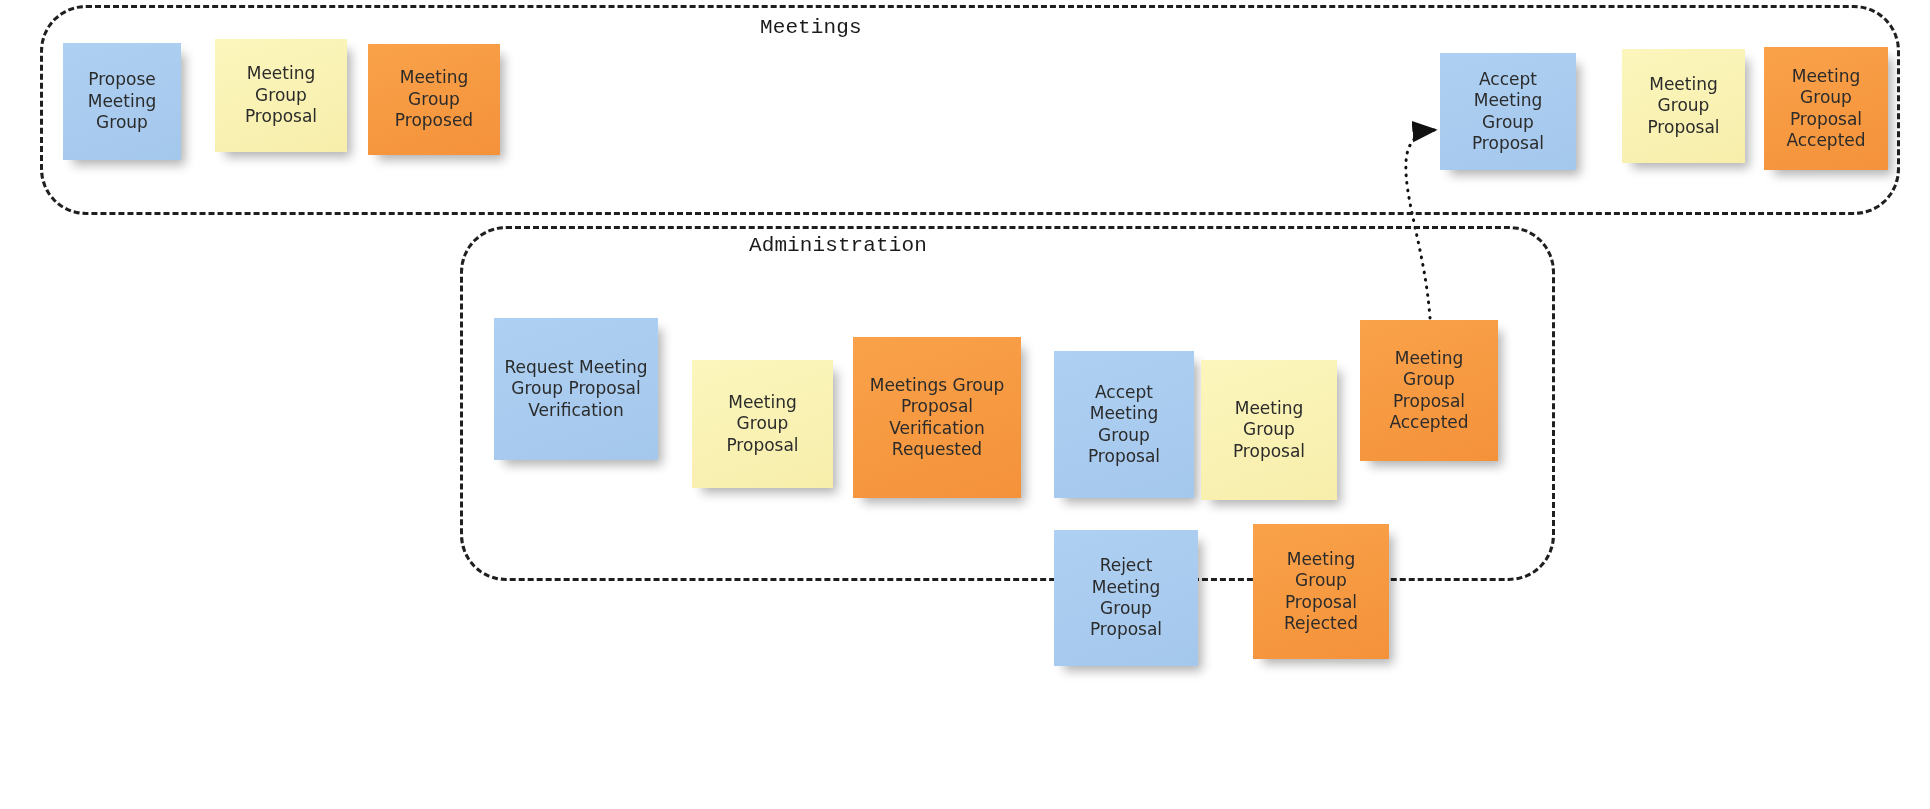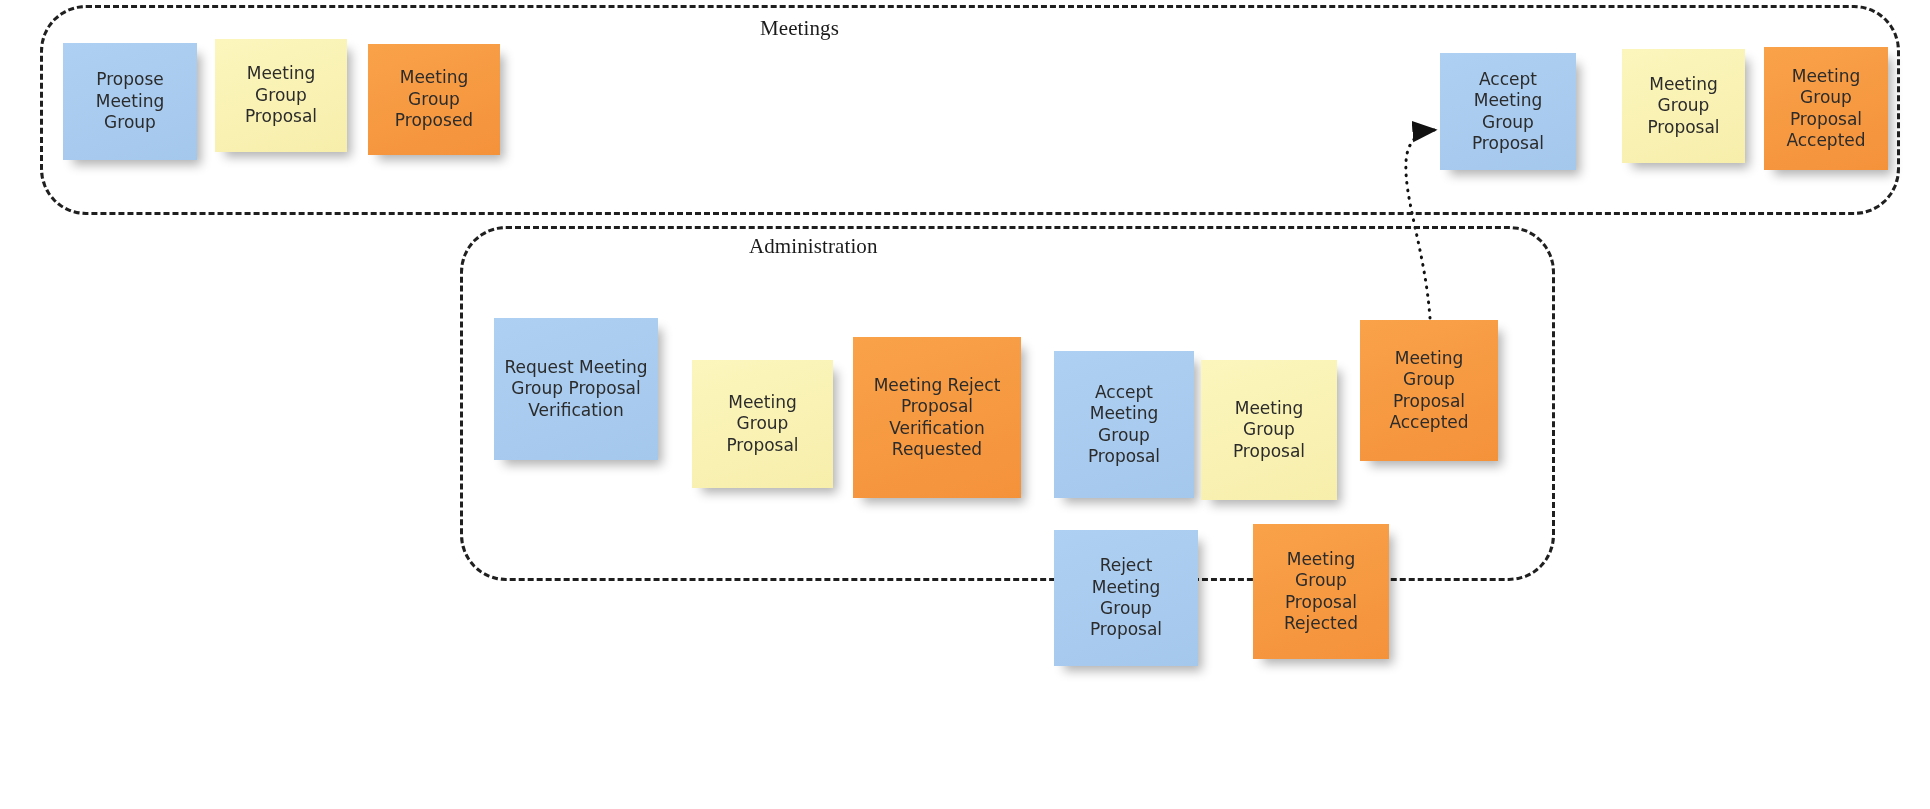--- a/index.html
+++ b/index.html
@@ -19,21 +19,21 @@
     border-radius:46px;
     box-sizing:border-box;
     background:transparent;
   }
   .context-title{
     position:absolute;
     font-size:21px;
     color:#1b1b1b;
     white-space:nowrap;
     letter-spacing:.1px;
-    font-family:Liberation Serif, serif;
+    font-family:Liberation Mono, monospace;
   }
 
   
   .note{
     position:absolute;
     box-sizing:border-box;
     display:flex;
     align-items:center;
     justify-content:center;
     text-align:center;
@@ -71,21 +71,21 @@
     </defs>
     <path d="M 1430,318 C 1425,250 1404,200 1406,162 C 1407,140 1420,131 1434,130" fill="none" stroke="#111111" stroke-width="3" stroke-linecap="round" stroke-dasharray="0.6 7" marker-end="url(#arrowhead)"></path>
   </svg>
 
   <div class="context" style="left:40px;top:5px;width:1860px;height:210px;"></div>
   <div class="context-title" style="left:760px;top:16px;">Meetings</div>
 
   <div class="context" style="left:460px;top:226px;width:1095px;height:355px;"></div>
   <div class="context-title" style="left:749px;top:234px;">Administration</div>
 
-  <div class="note cmd" style="left:63px;top:43px;width:134px;height:117px;">
+  <div class="note cmd" style="left:63px;top:43px;width:118px;height:117px;">
     <span class="note-label">Propose
 Meeting
 Group</span>
   </div>
 
   <div class="note agg" style="left:215px;top:39px;width:132px;height:113px;">
     <span class="note-label">Meeting
 Group
 Proposal</span>
   </div>
@@ -122,21 +122,21 @@
 Verification</span>
   </div>
 
   <div class="note agg" style="left:692px;top:360px;width:141px;height:128px;">
     <span class="note-label">Meeting
 Group
 Proposal</span>
   </div>
 
   <div class="note evt" style="left:853px;top:337px;width:168px;height:161px;">
-    <span class="note-label">Meeting Reject
+    <span class="note-label">Meetings Group
 Proposal
 Verification
 Requested</span>
   </div>
 
   <div class="note cmd" style="left:1054px;top:351px;width:140px;height:147px;">
     <span class="note-label">Accept
 Meeting
 Group
 Proposal</span>

